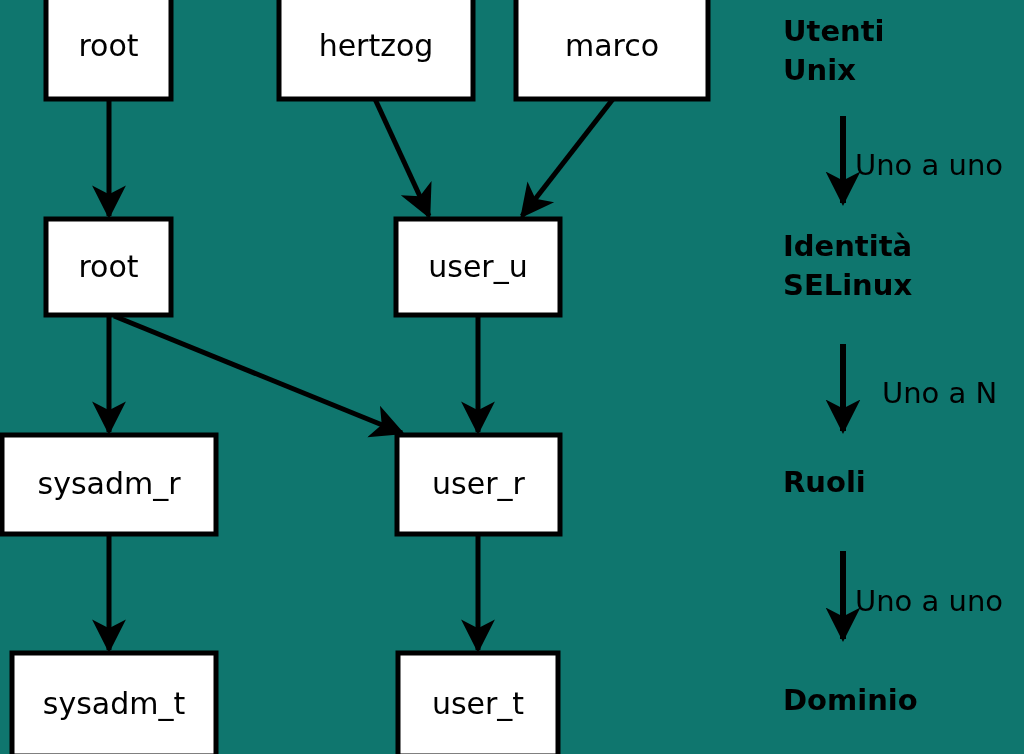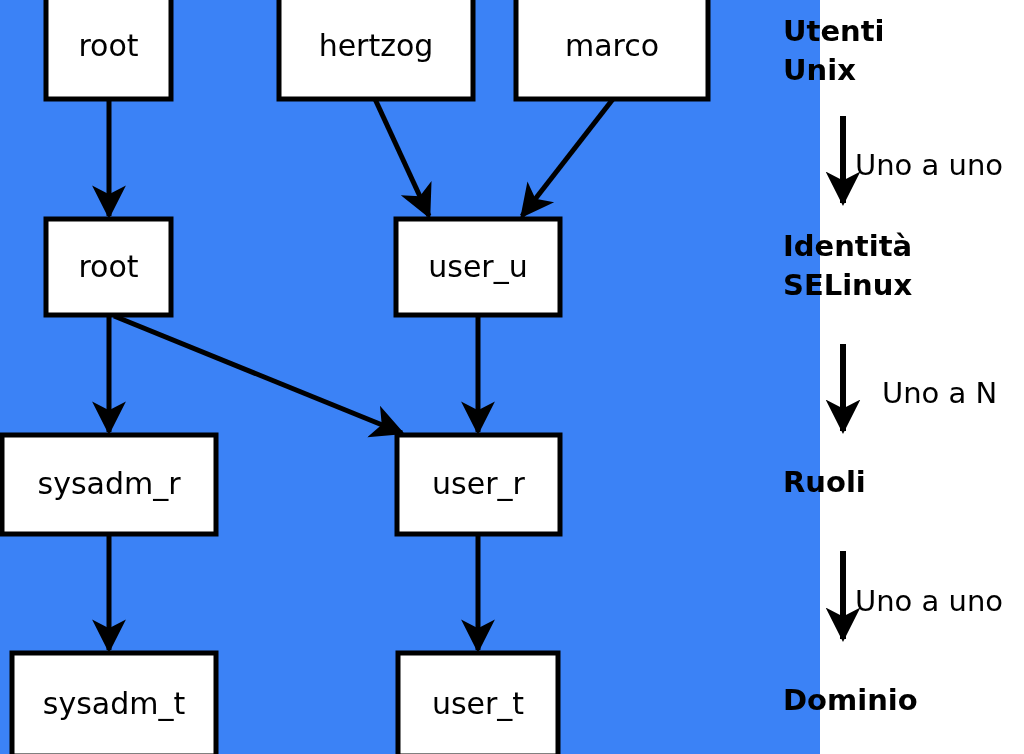--- a/index.html
+++ b/index.html
@@ -8,23 +8,23 @@
     background: #ffffff;
   }
   body {
     width: 1024px;
     height: 754px;
     overflow: hidden;
     font-family: "DejaVu Sans", sans-serif;
   }
   #diagram-root {
     position: relative;
-    width: 820px;
+    width: 1024px;
     height: 754px;
-    background: #3b82f6;
+    background: #0f766e;
   }
   svg.canvas {
     position: absolute;
     top: 0;
     left: 0;
     width: 1024px;
     height: 754px;
     display: block;
   }
   .node-rect {

